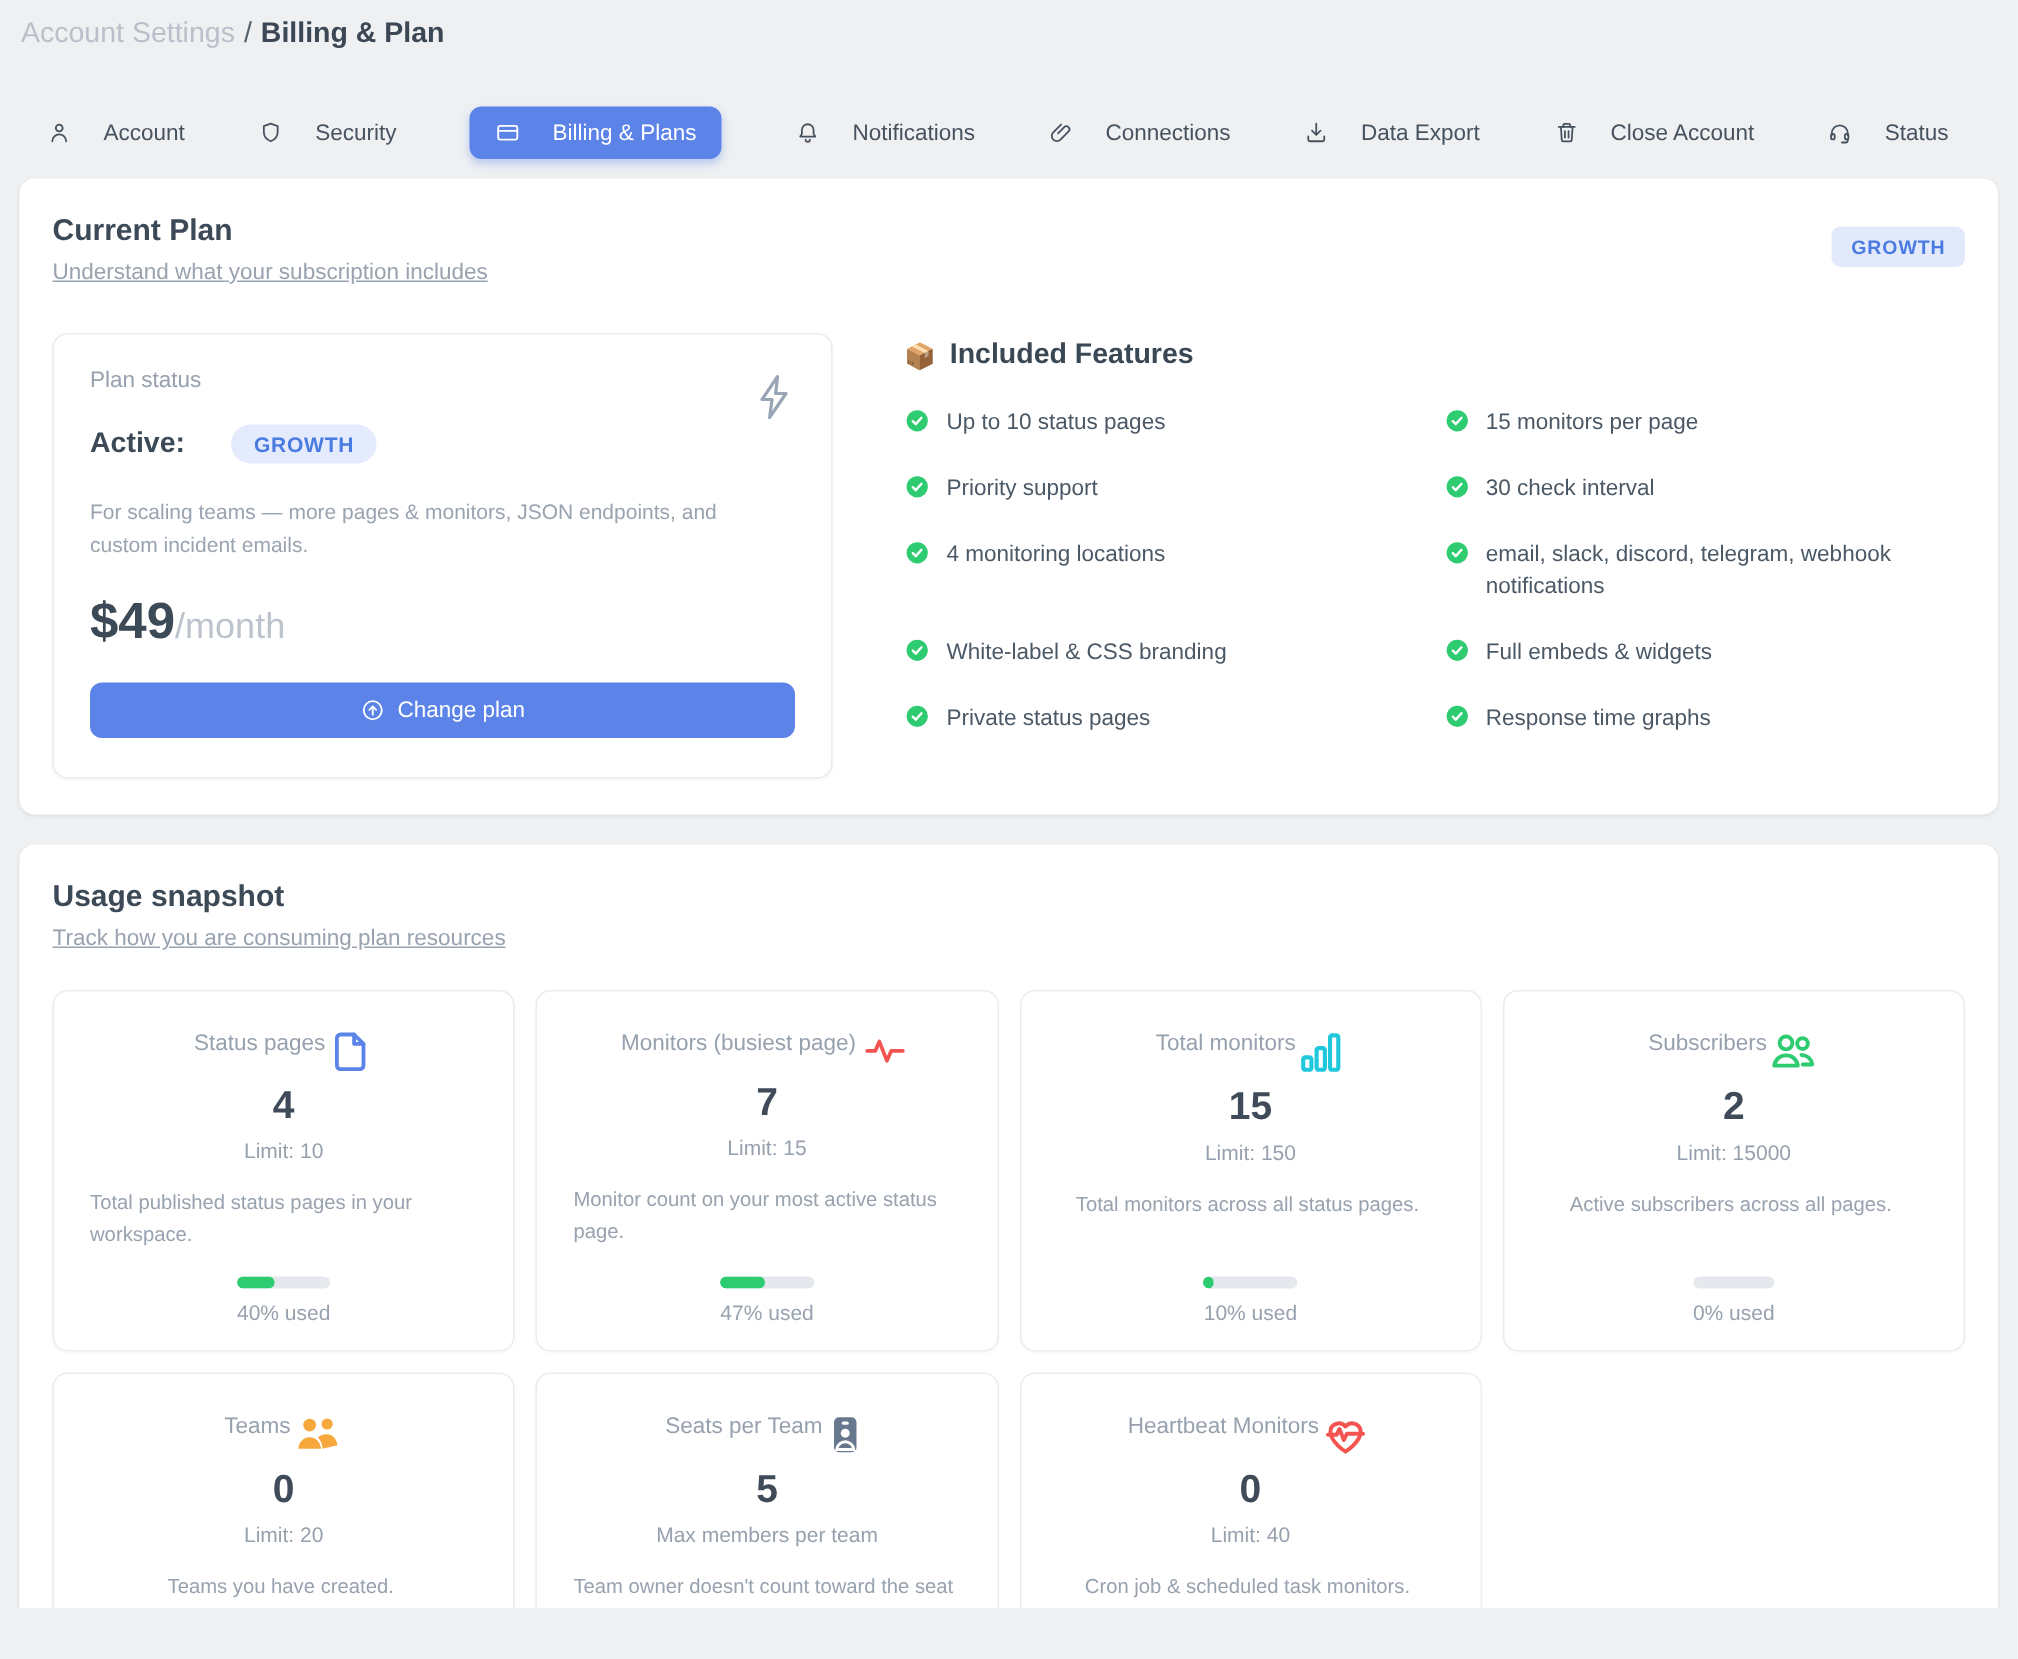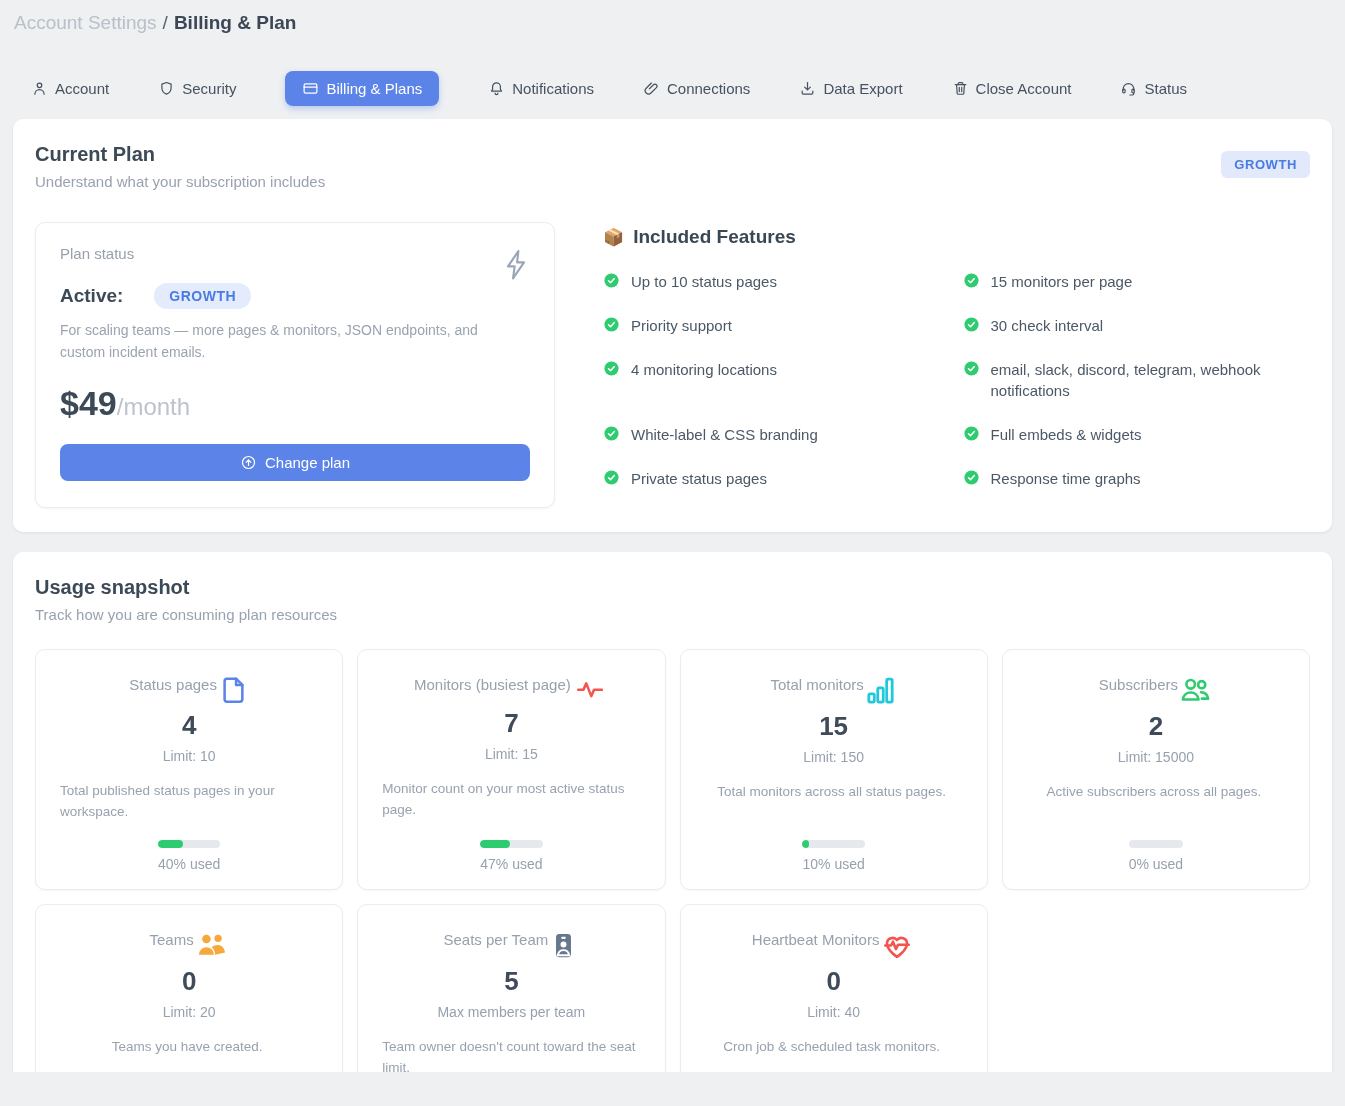--- a/index.html
+++ b/index.html
@@ -8,40 +8,40 @@
   .page { width:1345px; height:1072px; background:#eef0f2; padding:12px 13px 0; overflow:hidden; }
 
   
   .breadcrumb { font-size:19px; padding-left:1px; }
   .crumb-light { color:#b9c0ca; font-weight:400; }
   .crumb-sep { color:#57616e; margin:0 6px; }
   .crumb-dark { color:#3b4754; font-weight:700; }
 
   
   .tabs { display:flex; align-items:center; gap:49px; margin-top:37px; padding-left:18px; }
-  .tab { display:flex; align-items:flex-start; gap:7px; font-size:15px; color:#47525f; cursor:pointer; background:none; border:none; font-family:inherit; padding:9px 0; }
+  .tab { display:flex; align-items:flex-start; gap:21px; font-size:15px; color:#47525f; cursor:pointer; background:none; border:none; font-family:inherit; padding:9px 0; }
   .tab svg { width:17px; height:17px; stroke:#47525f; fill:none; stroke-width:1.7; stroke-linecap:round; stroke-linejoin:round; }
   .tab.active { background:#5b83e8; color:#fff; padding:9px 17px; border-radius:8px; box-shadow:0 3px 6px rgba(91,131,232,.35); }
   .tab.active svg { stroke:#fff; }
 
   
   .panel { background:#fff; border-radius:10px; box-shadow:0 1px 3px rgba(25,39,57,.08); margin-top:13px; padding:24px 22px; }
   .panel-head { display:flex; justify-content:space-between; align-items:flex-start; }
   .panel-title { font-size:20px; font-weight:700; color:#3c4956; }
-  .panel-sub { font-size:15px; color:#99a2af; margin-top:7px; }
+  .panel-sub { font-size:15px; color:#99a2af; margin-top:7px;text-decoration:underline; }
   .plan-badge { background:#e1e9fb; color:#4a7be0; font-size:13px; font-weight:600; letter-spacing:.6px; padding:6px 13px; border-radius:6px; margin-top:8px; }
 
   
   .plan-grid { display:flex; gap:48px; margin-top:32px; }
   .plan-status-card { width:520px; flex-shrink:0; border:1px solid #e9edf1; border-radius:10px; padding:22px 24px 26px; position:relative; box-shadow:0 1px 2px rgba(25,39,57,.05); background:#fff; }
   .ps-label { font-size:15px; color:#97a0ad; }
   .ps-active-row { display:flex; align-items:center; margin-top:21px;gap:20px; }
   .ps-active { font-size:19px; font-weight:600; color:#3c4956; }
   .ps-pill { background:#e3ebfc; color:#4a7be0; font-size:14px; font-weight:600; letter-spacing:.5px; padding:5px 15px; border-radius:999px; margin-left:11px; }
-  .ps-desc { font-size:14px; color:#9aa3b0; line-height:1.55; margin-top:11px; max-width:430px; }
+  .ps-desc { font-size:14px; color:#9aa3b0; line-height:1.55; margin-top:22px; max-width:430px; }
   .ps-price-row { margin-top:21px; display:flex; align-items:baseline; }
   .ps-price { font-size:34px; font-weight:700; color:#3c4956; }
   .ps-period { font-size:24px; color:#bcc3cc; font-weight:300; }
   .change-btn { margin-top:21px; width:100%; background:#5b83e8; border:none; color:#fff; font-family:inherit; font-size:15px; padding:10px; border-radius:8px; display:flex; align-items:center; justify-content:center; gap:8px; cursor:pointer; }
   .change-btn svg { width:17px; height:17px; stroke:#fff; fill:none; stroke-width:1.7; stroke-linecap:round; stroke-linejoin:round; }
   .bolt { position:absolute; top:24px; right:22px; }
   .bolt svg { width:32px; height:36px; stroke:#9aa6b5; fill:none; stroke-width:1.6; stroke-linejoin:round; }
 
   
   .features { flex:1; padding-top:4px; }

